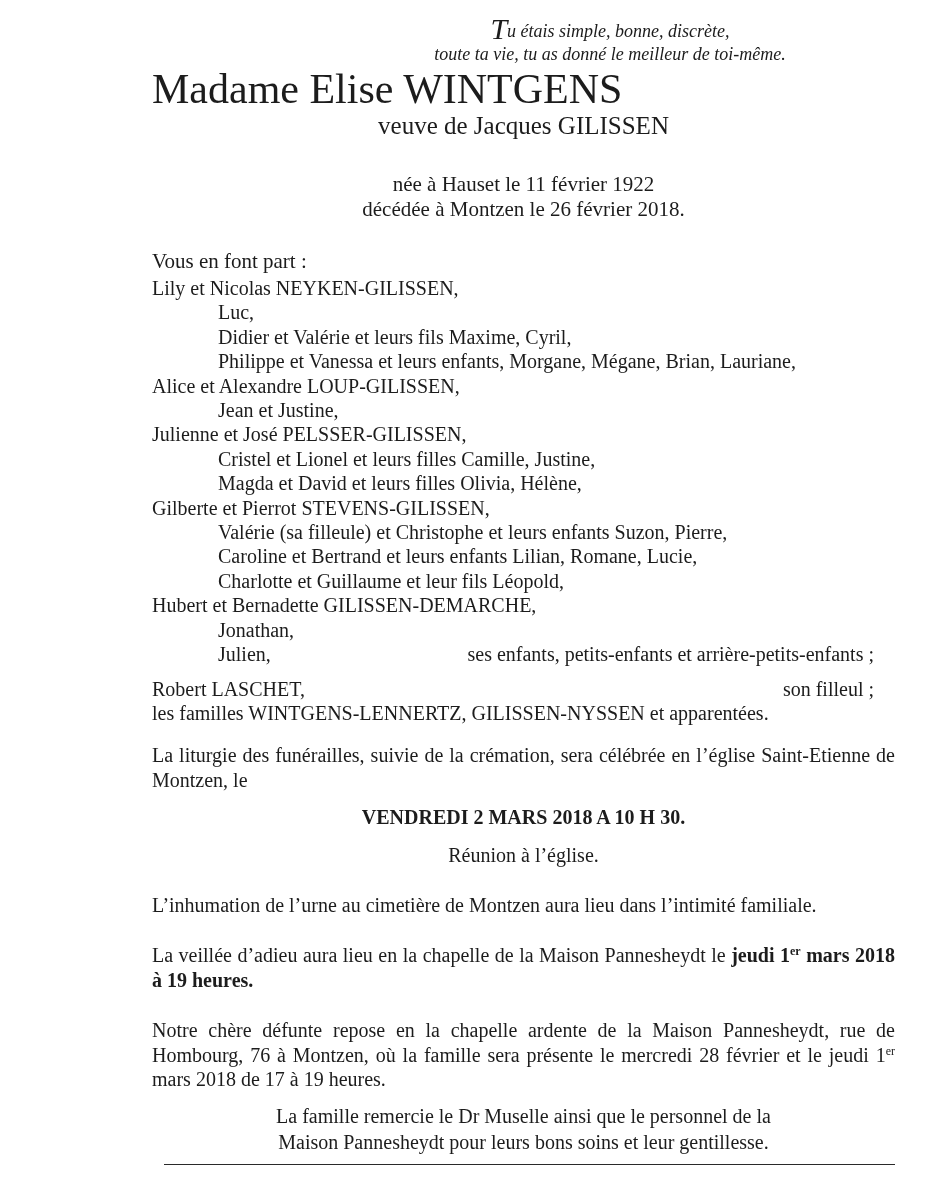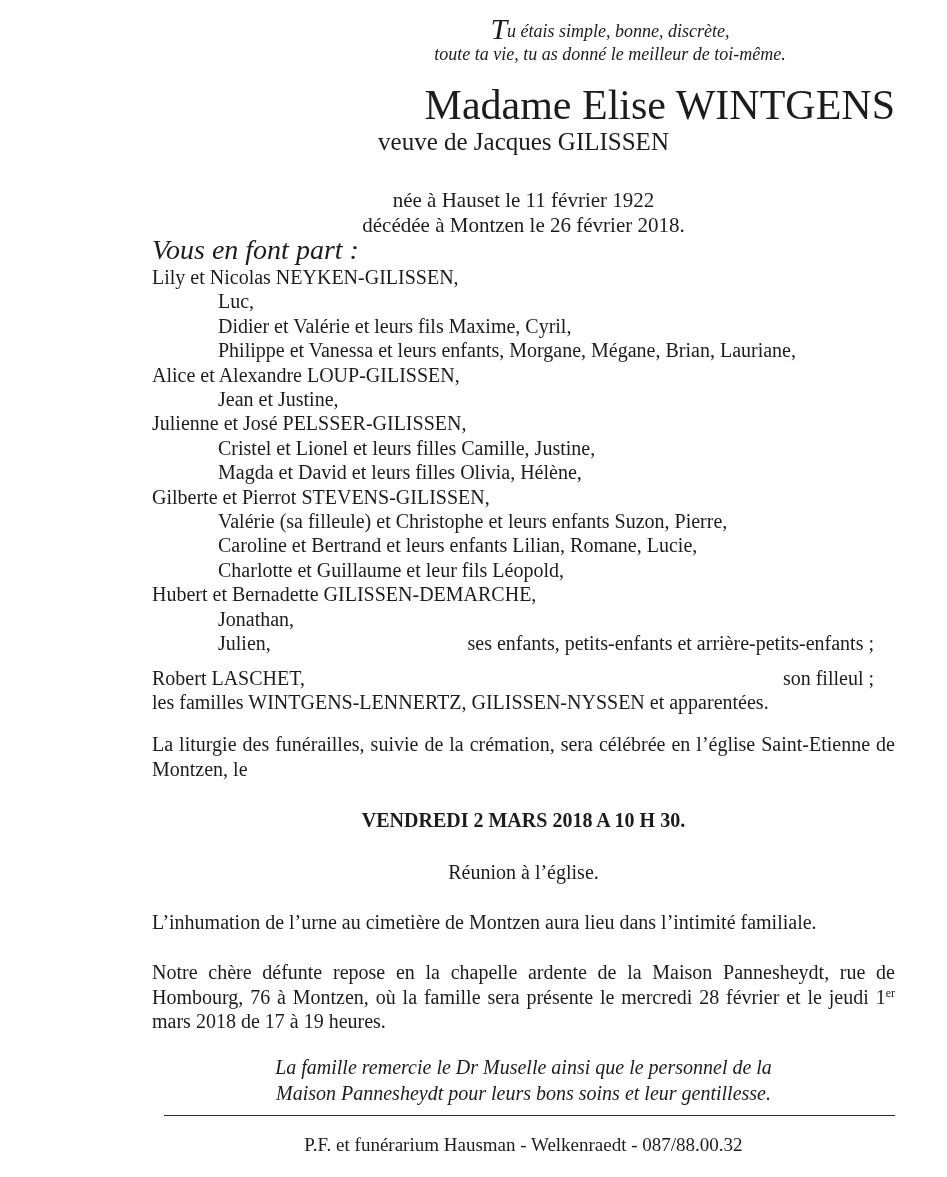--- a/index.html
+++ b/index.html
@@ -31,42 +31,42 @@
     line-height: 23px;
     white-space: nowrap;
   }
   .fancy-t {
     font-size: 30px;
     line-height: 0;
     vertical-align: -2px;
   }
   
   .title {
-    margin-top: 16px;
-    text-align: right;
+    margin-top: 0;
+    text-align: left;
     font-size: 42px;
     line-height: 46px;
     font-weight: 400;
   }
   .subtitle {
     text-align: center;
     font-size: 25px;
     line-height: 28px;
   }
   .dates {
     margin-top: 32px;
     text-align: center;
     font-size: 21px;
     line-height: 25px;
   }
   
   .intro {
-    font-size: 28px;
+    margin-top: 27px;
+    font-size: 21px;
     line-height: 24px;
-    font-style: italic;
   }
   .family-list {
     margin-top: 3px;
     font-size: 20px;
     line-height: 24.4px;
   }
   .family-list .line { white-space: nowrap; }
   .indent { padding-left: 66px; }
   .pair-row {
     display: flex;
@@ -82,36 +82,35 @@
   }
   
   p.body-par {
     margin: 26px 0 0 0;
     font-size: 20px;
     line-height: 24.4px;
     text-align: justify;
   }
   p.first-par { margin-top: 18px; }
   .center-line {
-    margin-top: 27px;
+    margin-top: 13px;
     text-align: center;
     font-size: 20px;
     line-height: 24.4px;
   }
   .bold { font-weight: 700; }
   sup {
     font-size: 12px;
     line-height: 0;
     vertical-align: 7px;
   }
   
   .thanks {
-    margin-top: 20px;
-    text-align: center;
-    font-style: italic;
+    margin-top: 12px;
+    text-align: center;
     font-size: 20px;
     line-height: 26px;
   }
   
   .footer-divider {
     border: none;
     border-top: 1.5px solid #2a2a2a;
     margin: 9px 0 0 12px;
   }
   .footer-line {
@@ -187,20 +186,21 @@
   <div class="families-line">les familles WINTGENS-LENNERTZ, GILISSEN-NYSSEN et apparentées.</div>
 
   <p class="body-par first-par">La liturgie des funérailles, suivie de la crémation, sera célébrée en l’église Saint-Etienne de Montzen, le</p>
 
   <div class="center-line bold">VENDREDI 2 MARS 2018 A 10 H 30.</div>
 
   <div class="center-line">Réunion à l’église.</div>
 
   <p class="body-par">L’inhumation de l’urne au cimetière de Montzen aura lieu dans l’intimité familiale.</p>
 
+  <p class="body-par"><span>La veillée d’adieu aura lieu en la chapelle de la Maison Pannesheydt le </span><span class="bold"><span>jeudi 1</span><sup>er</sup><span> mars 2018 à 19 heures.</span></span></p>
 
   <p class="body-par"><span>Notre chère défunte repose en la chapelle ardente de la Maison Pannesheydt, rue de Hombourg, 76 à Montzen, où la famille sera présente le mercredi 28 février et le jeudi 1</span><sup>er</sup><span> mars 2018 de 17 à 19 heures.</span></p>
 
   <div class="thanks">
     <div>La famille remercie le Dr Muselle ainsi que le personnel de la</div>
     <div>Maison Pannesheydt pour leurs bons soins et leur gentillesse.</div>
   </div>
 
   <hr class="footer-divider">
 

